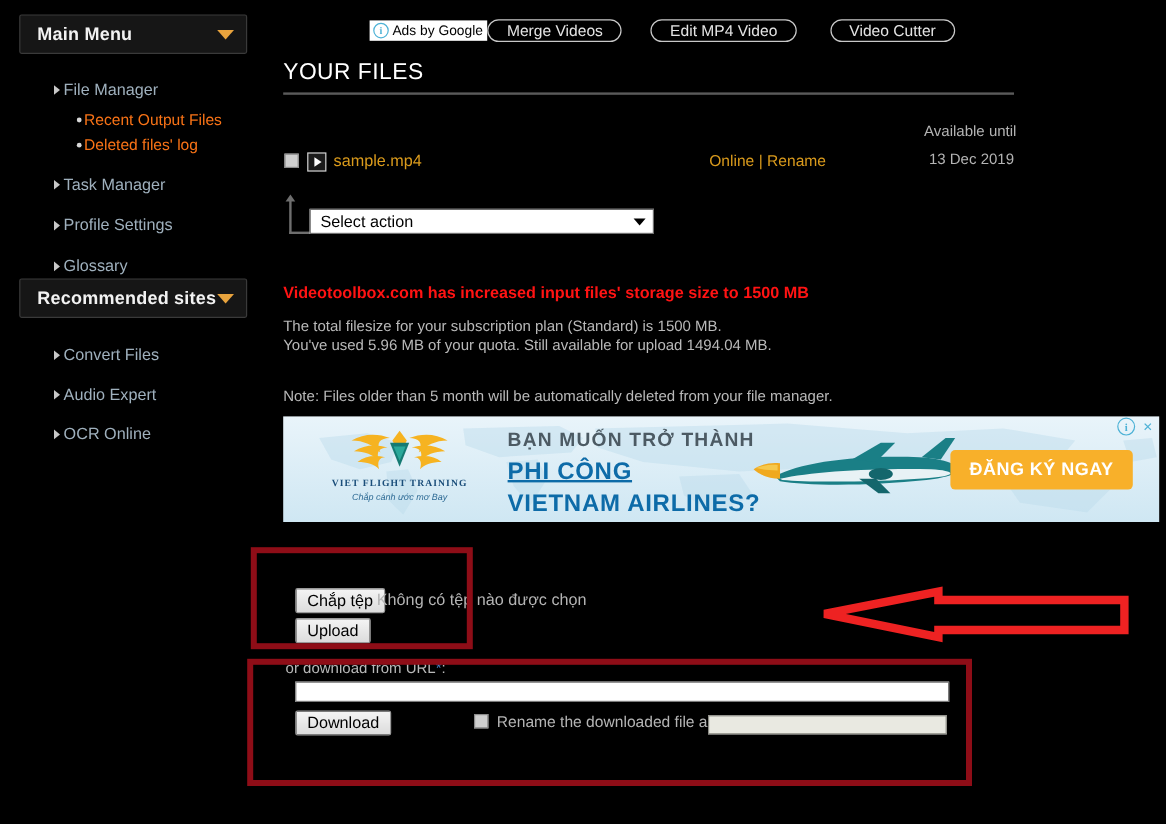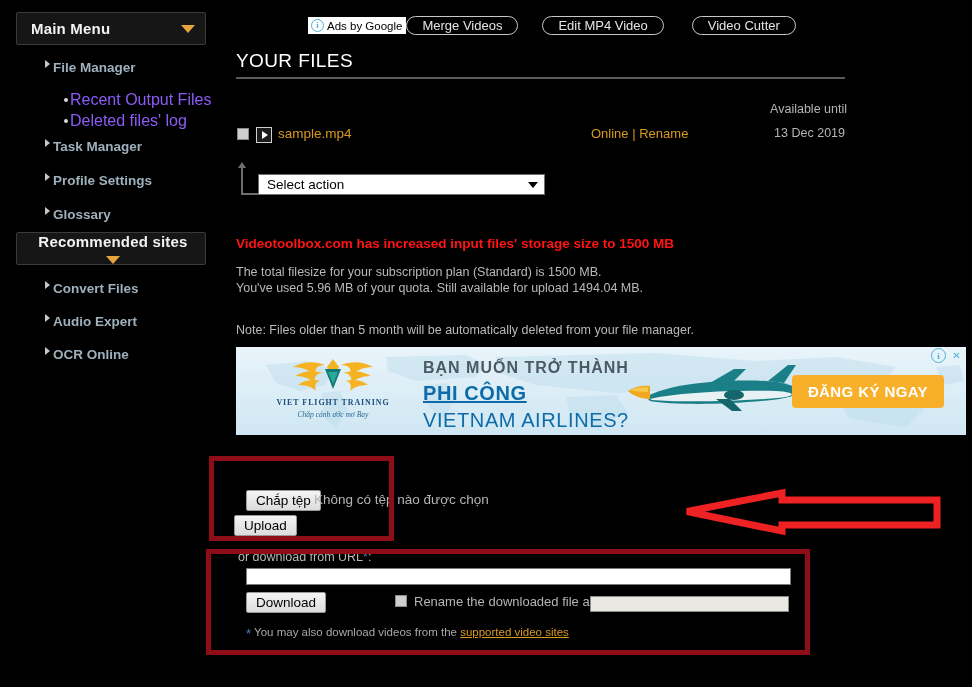--- a/index.html
+++ b/index.html
@@ -46,22 +46,22 @@
     width: 0; height: 0;
     border-left: 7px solid transparent;
     border-right: 7px solid transparent;
     border-top: 8px solid #e8a33d;
   }
   .nav-list { position: absolute; left: 0; width: 232px; }
   .nav-item {
     position: relative;
     height: 29px;
     display: flex;
+    align-items: center;
     padding-left: 53px;
-    font-weight: bold;
   }
   .nav-item .arrow {
     position: absolute;
     left: 50px;
     width: 0; height: 0;
     border-top: 4px solid transparent;
     border-bottom: 4px solid transparent;
     border-left: 5px solid #c8c8c8;
     margin-left: -5px;
   }
@@ -77,22 +77,22 @@
     padding-left: 70px;
   }
   .nav-sub .bullet {
     position: absolute;
     left: 64px;
     width: 4px; height: 4px;
     border-radius: 50%;
     background: #d8d8d8;
   }
   .nav-sub .lbl {
-    color: #8b5cf6;
-    font-size: 16px;
+    color: #f97316;
+    font-size: 13px;
   }
 
   
   #main { position: absolute; left: 232px; top: 0; width: 740px; height: 687px; }
 
   #adtoolbar {
     position: absolute;
     left: 76px; top: 16px;
     display: flex; align-items: center;
     height: 19px;
@@ -262,27 +262,27 @@
     justify-content: flex-start;
   }
   #ad-logo .wings { position: relative; width: 92px; height: 42px; }
   #ad-logo .logo-name {
     color: #1b4e7a; font-size: 8px; font-weight: bold;
     letter-spacing: .9px; margin-top: 1px;
     font-family: "Liberation Serif", serif;
   }
   #ad-logo .logo-tag {
     color: #2d6a94; font-size: 7.5px;
-    font-family: Liberation Serif, serif;
+    font-family: Liberation Sans, sans-serif;
     font-style: italic; margin-top: 3px;
   }
   #ad-text { position: absolute; left: 187px; top: 12px; }
   #ad-line1 { color: #4c5a63; font-size: 16px; letter-spacing: 1px; font-weight: bold; }
   #ad-line2 { color: #0d6ba8; font-size: 20px; font-weight: bold; letter-spacing: .6px; margin-top: 5px; text-decoration: underline; }
-  #ad-line3 { color: #0d6ba8; font-size: 20px; font-weight: normal; letter-spacing: .6px; margin-top: 4px; }
+  #ad-line3 { color: #0d6ba8; font-size: 20px; font-weight: bold; letter-spacing: .6px; margin-top: 4px; }
   #ad-plane { position: absolute; left: 370px; top: 14px; width: 200px; height: 60px; }
   #ad-cta {
     position: absolute; right: 22px; top: 28px;
     background: #f8b02a;
     color: #ffffff;
     font-size: 15px; font-weight: bold;
     padding: 8px 16px;
     border-radius: 4px;
     letter-spacing: .4px;
   }
@@ -315,21 +315,21 @@
     border: 1px solid #999;
     color: #000;
     font-size: 13.5px;
     padding: 2px 9px;
     display: inline-block;
     box-sizing: border-box;
     border-radius: 2px;
   }
   #btn-chon-tep { position: absolute; left: 14px; top: 490px; }
   #file-status { position: absolute; left: 82px; top: 492px; color: #b4b4b4; font-size: 13.5px; }
-  #btn-upload { position: absolute; left: 2px; top: 515px; }
+  #btn-upload { position: absolute; left: 14px; top: 515px; }
 
   #url-label { position: absolute; left: 6px; top: 550px; color: #b9b9b9; font-size: 12.5px; }
   #url-label .star { color: #4a7fc1; }
   #url-input {
     position: absolute; left: 14px; top: 568px;
     width: 545px; height: 17px;
     background: #ffffff;
     border: 1px solid #7a7a7a;
     box-sizing: border-box;
   }
@@ -385,21 +385,21 @@
       <div class="nav-item" style="margin-top:5px;">
         <span class="arrow"></span>
         <span class="lbl">Profile Settings</span>
       </div>
       <div class="nav-item" style="margin-top:5px;">
         <span class="arrow"></span>
         <span class="lbl">Glossary</span>
       </div>
     </div>
 
-    <div class="menu-header" style="top:232px;flex-direction:column;">
+    <div class="menu-header" style="top:232px;">
       <span class="title">Recommended sites</span>
       <span class="caret-down"></span>
     </div>
 
     <div class="nav-list" style="top:281px;">
       <div class="nav-item">
         <span class="arrow"></span>
         <span class="lbl">Convert Files</span>
       </div>
       <div class="nav-item" style="margin-top:4px;">
@@ -522,24 +522,20 @@
     <div class="btn-native" id="btn-upload">Upload</div>
 
     <div id="url-label">
       <span>or download from URL</span><span class="star">*</span><span>:</span>
     </div>
     <input id="url-input" type="text" value="" style="">
     <div class="btn-native" id="btn-download">Download</div>
     <span class="cb" id="rename-cb"></span>
     <div id="rename-label">Rename the downloaded file as</div>
     <input id="rename-input" type="text" value="" style="">
-    <div id="hint-line">
-      <span class="star">*</span>
-      <span>You may also download videos from the </span><a href="#">supported video sites</a>
-    </div>
 
     <div class="redbox" id="redbox-upload"></div>
     <div class="redbox" id="redbox-download"></div>
 
     <svg class="arrow-svg" id="arrow-upload" viewBox="0 0 260 55">
       <path d="M5 26.5 L100 8 L100 15 L255 15 L255 40 L100 40 L100 46 Z" fill="none" stroke="#ee2222" stroke-width="7" stroke-linejoin="miter"></path>
     </svg>
 
   </div>
 </div>

